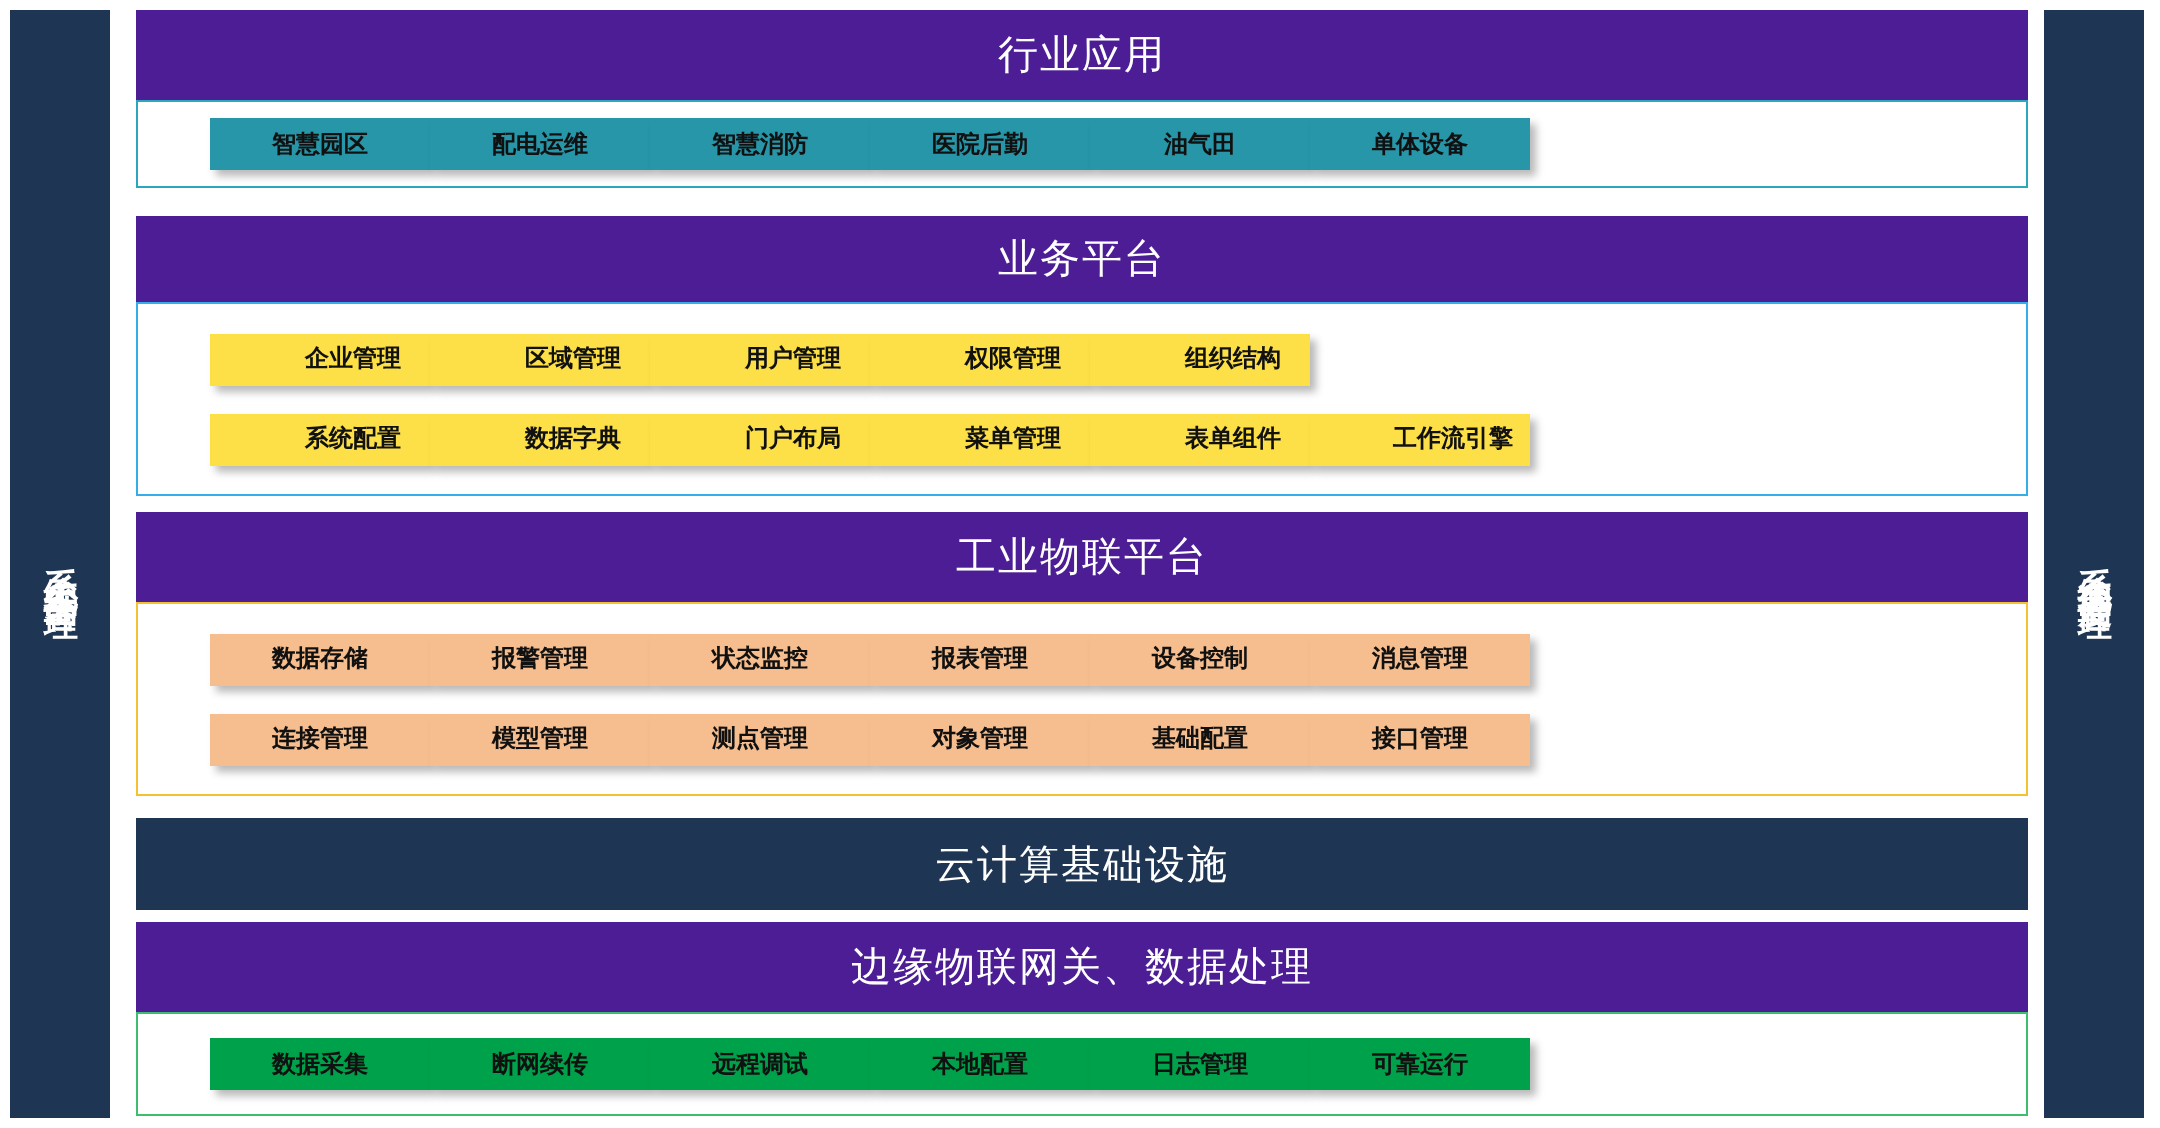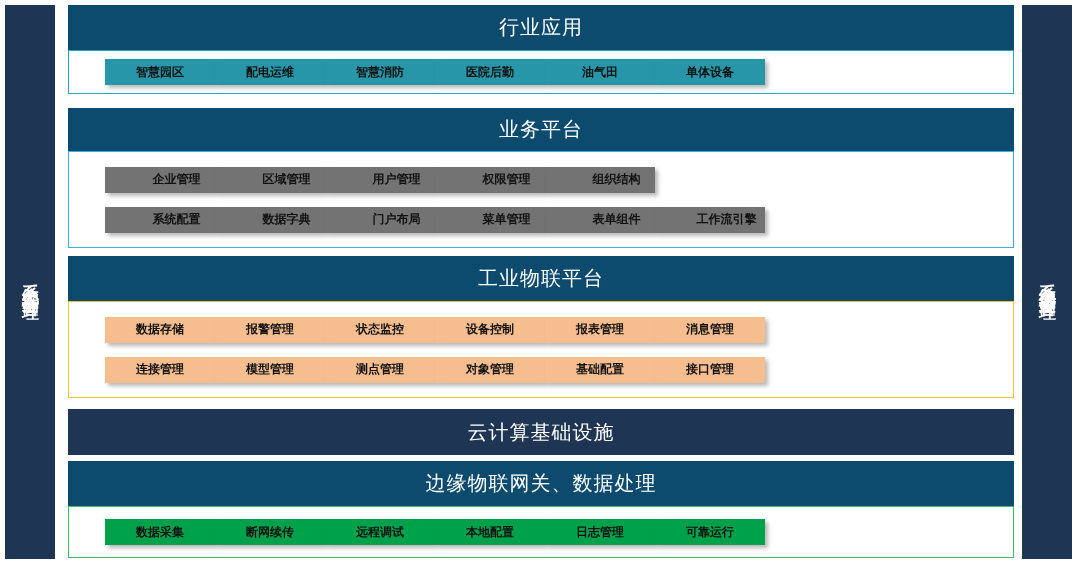--- a/index.html
+++ b/index.html
@@ -50,21 +50,21 @@
     left: 68px;
     top: 5px;
     width: 946px;
     height: 554px;
   }
 
   .section { position: absolute; left: 0; width: 946px; }
 
   .sec-header {
     width: 100%;
-    background: #0c4a6e;
+    background: #4c1d95;
     color: #ffffff;
     font-size: 20px;
     font-weight: normal;
     display: flex;
     align-items: center;
     justify-content: center;
     box-sizing: border-box;
     letter-spacing: 1px;
   }
   .sec-header.dark { background: #1e3553; }
@@ -96,21 +96,21 @@
     align-items: center;
     justify-content: center;
     font-size: 12px;
     font-weight: bold;
     color: #111111;
     box-shadow: 3px 3px 4px rgba(0,0,0,0.28);
     box-sizing: border-box;
     white-space: nowrap;
   }
   .chip.teal   { background: #2796a8; }
-  .chip.blue   { background: #737373; padding-left: 33px; }
+  .chip.blue   { background: #fde047; padding-left: 33px; }
   .chip.peach  { background: #f6be8f; }
   .chip.green  { background: #00a14b; }
 </style>
 </head>
 <body>
 
 <div id="canvas">
 
   <div class="side-rail left">
     <span class="rail-text">系统安全管理</span>
@@ -157,22 +157,22 @@
       </div>
     </div>
 
     <div class="section" style="top:251px;">
       <div class="sec-header" style="height:45px;">工业物联平台</div>
       <div class="sec-body b-gold" style="height:97px;">
         <div class="row" style="margin-bottom:14px;">
           <div class="chip peach">数据存储</div>
           <div class="chip peach">报警管理</div>
           <div class="chip peach">状态监控</div>
+          <div class="chip peach">报表管理</div>
           <div class="chip peach">设备控制</div>
-          <div class="chip peach">报表管理</div>
           <div class="chip peach">消息管理</div>
         </div>
         <div class="row">
           <div class="chip peach">连接管理</div>
           <div class="chip peach">模型管理</div>
           <div class="chip peach">测点管理</div>
           <div class="chip peach">对象管理</div>
           <div class="chip peach">基础配置</div>
           <div class="chip peach">接口管理</div>
         </div>

